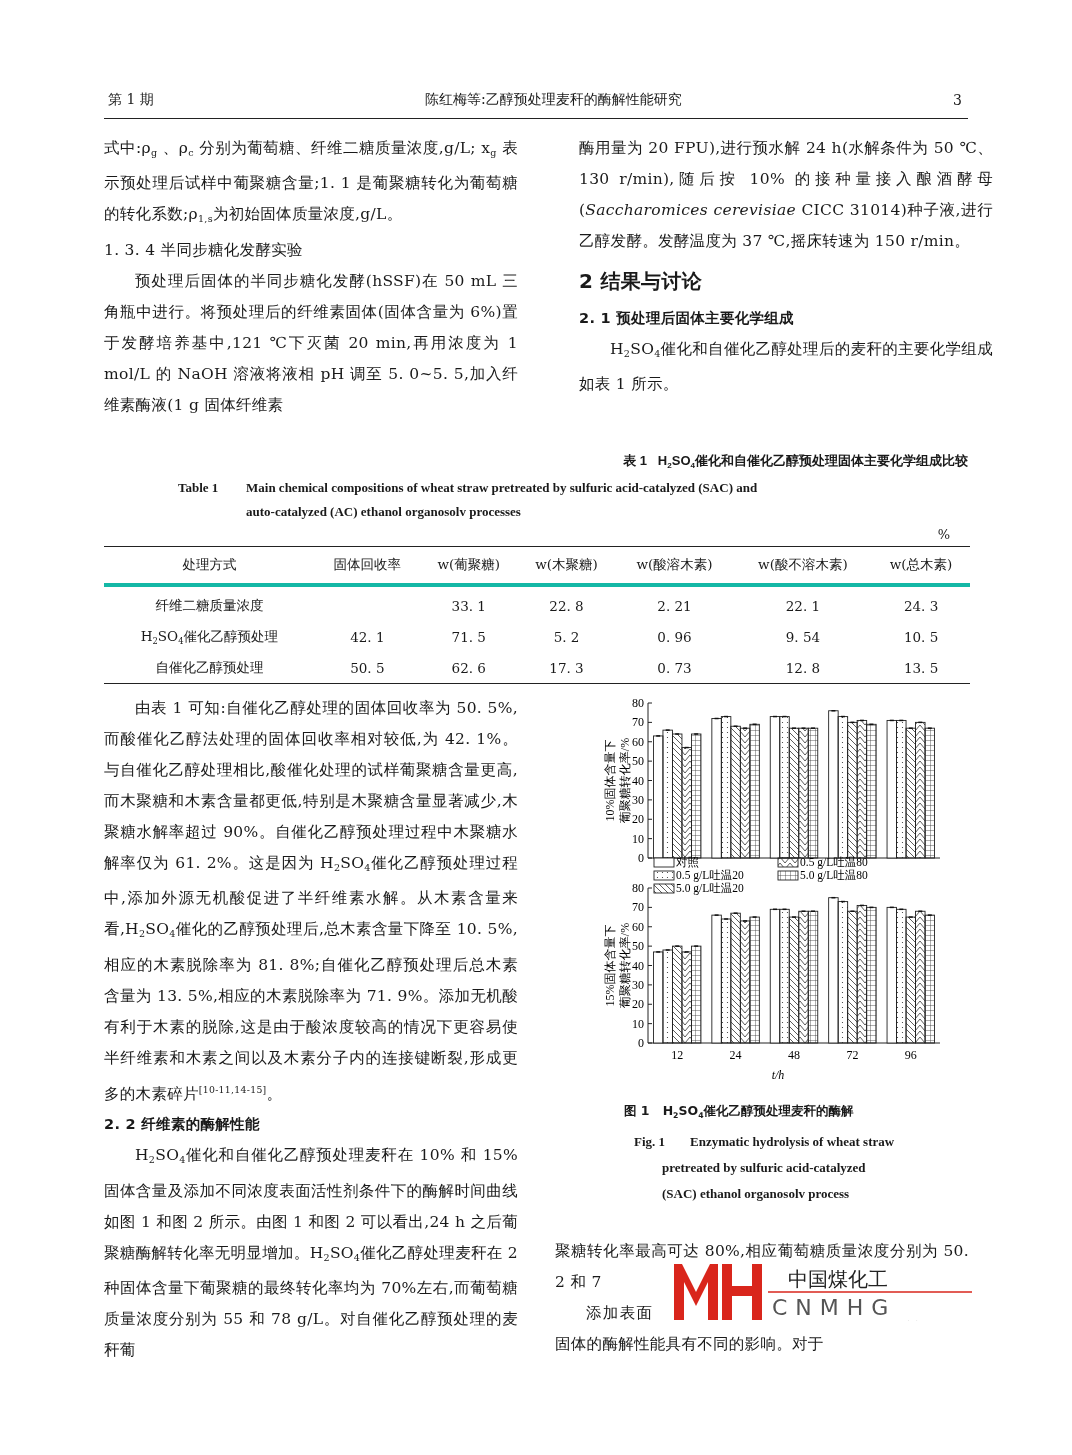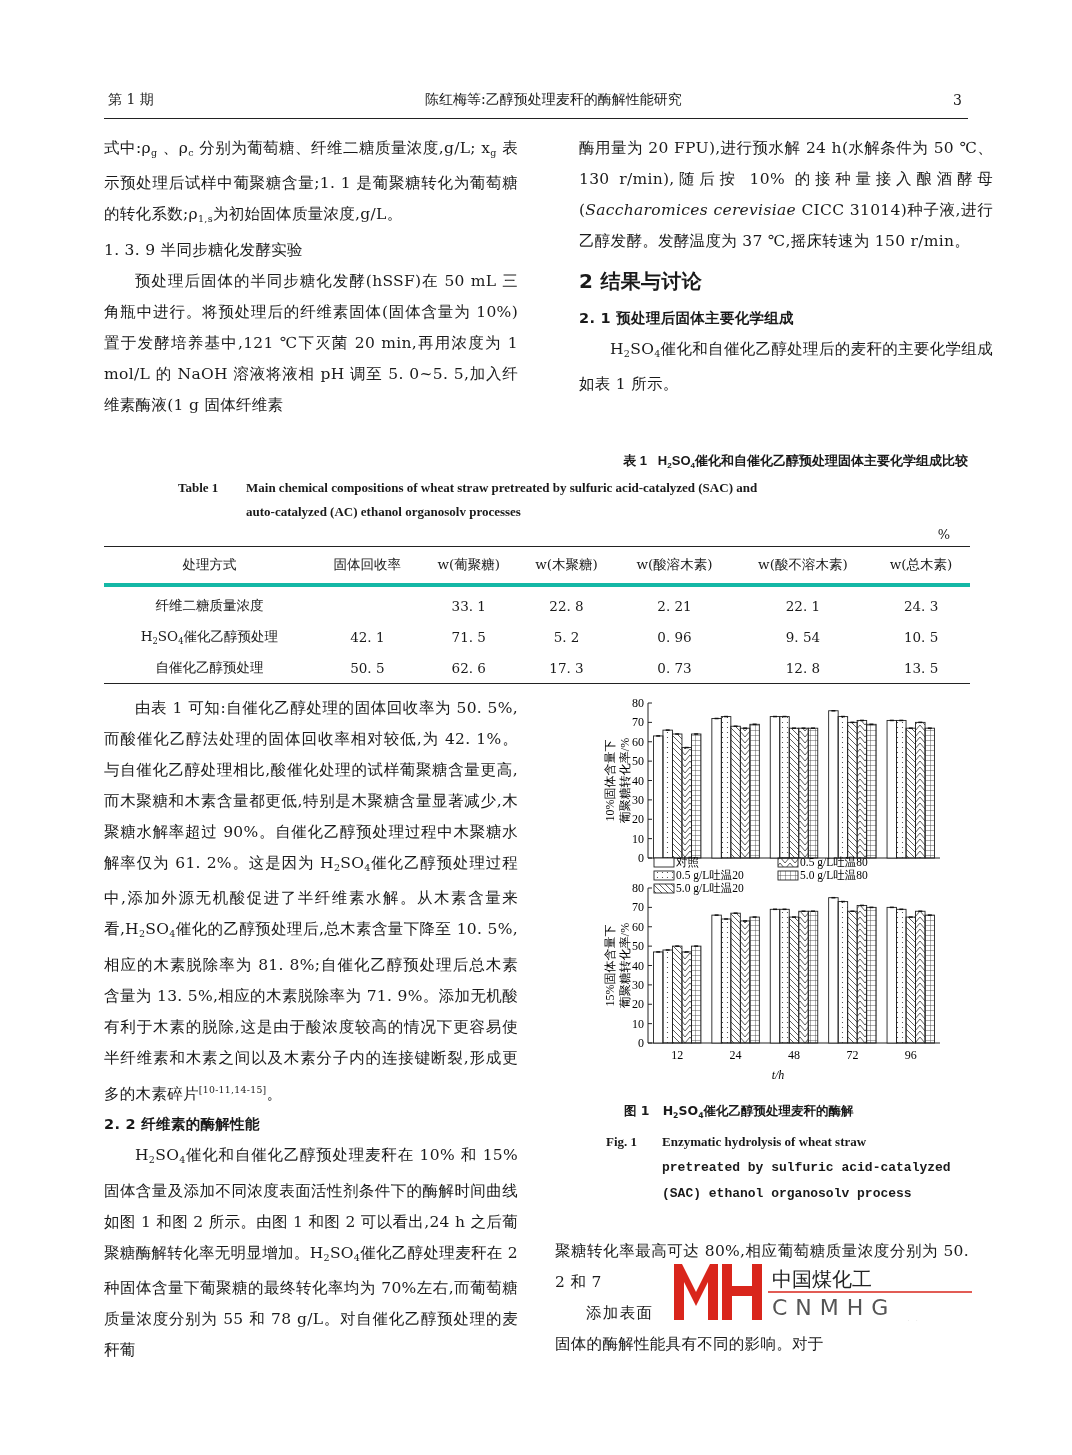--- a/index.html
+++ b/index.html
@@ -22,38 +22,38 @@
   .tcap-en .cont{padding-left:68px;}
   .unit{position:absolute;right:122px;top:527px;font-size:13px;}
   table.comp{position:absolute;left:104px;top:546px;width:866px;border-collapse:collapse;font-size:13.5px;
        border-top:1.5px solid #222;border-bottom:1.5px solid #222;}
   table.comp th{font-weight:normal;height:34px;border-bottom:4px solid #14b8a6;}
   table.comp td{height:29px;text-align:center;}
   table.comp tr:first-child td{padding-top:4px;}
   .fig{position:absolute;left:590px;top:695px;width:360px;height:400px;}
   .fcap{position:absolute;left:606px;top:1098px;font-size:13px;font-weight:bold;line-height:26px;font-family:"Liberation Serif",serif;}
   .fcap .cn{padding-left:18px;font-family:"DejaVu Sans",sans-serif;font-size:12.5px;}
-  .fcap .en-lbl{display:inline-block;width:56px;}
-  .fcap .en-cont{padding-left:56px;font-family:Liberation Mono, monospace;}
+  .fcap .en-lbl{display:inline-block;width:56px;margin-left:28px;}
+  .fcap .en-cont{padding-left:56px;}
   .wm{position:absolute;left:672px;top:1262px;width:320px;height:60px;}
 </style>
 </head>
 <body>
 
 <div class="hdr">
   <span>第 1 期</span>
   <span>陈红梅等:乙醇预处理麦秆的酶解性能研究</span>
   <span>3</span>
 </div>
 <div class="hdr-rule"></div>
 
 <div class="col" style="left:104px;top:133px;width:414px;">
   <p><span>式中:ρ</span><span class="sub">g</span><span> 、ρ</span><span class="sub">c</span><span> 分别为葡萄糖、纤维二糖质量浓度,g/L; x</span><span class="sub">g</span><span> 表示预处理后试样中葡聚糖含量;1. 1 是葡聚糖转化为葡萄糖的转化系数;ρ</span><span class="sub">1,s</span><span>为初始固体质量浓度,g/L。</span></p>
-  <p>1. 3. 9   半同步糖化发酵实验</p>
-  <p class="indent">预处理后固体的半同步糖化发酵(hSSF)在 50 mL 三角瓶中进行。将预处理后的纤维素固体(固体含量为 10%)置于发酵培养基中,121 ℃下灭菌 20 min,再用浓度为 1 mol/L 的 NaOH 溶液将液相 pH 调至 5. 0~5. 5,加入纤维素酶液(1 g 固体纤维素</p>
+  <p>1. 3. 4   半同步糖化发酵实验</p>
+  <p class="indent">预处理后固体的半同步糖化发酵(hSSF)在 50 mL 三角瓶中进行。将预处理后的纤维素固体(固体含量为 6%)置于发酵培养基中,121 ℃下灭菌 20 min,再用浓度为 1 mol/L 的 NaOH 溶液将液相 pH 调至 5. 0~5. 5,加入纤维素酶液(1 g 固体纤维素</p>
 </div>
 
 <div class="col" style="left:579px;top:133px;width:414px;">
   <p><span>酶用量为 20 FPU),进行预水解 24 h(水解条件为 50 ℃、130 r/min),随后按 10% 的接种量接入酿酒酵母(</span><i>Saccharomices cerevisiae</i><span> CICC 31014)种子液,进行乙醇发酵。发酵温度为 37 ℃,摇床转速为 150 r/min。</span></p>
   <p class="sec-h2">2   结果与讨论</p>
   <p class="sec-h3">2. 1   预处理后固体主要化学组成</p>
   <p class="indent"><span>H</span><span class="sub">2</span><span>SO</span><span class="sub">4</span><span>催化和自催化乙醇处理后的麦秆的主要化学组成如表 1 所示。</span></p>
 </div>
 
 <div class="tcap tcap-cn">
@@ -309,15 +309,15 @@
 </div>
 
 <div class="wm">
   <svg width="320" height="60" viewBox="0 0 320 60">
     <rect x="0" y="2" width="96" height="56" fill="#fff"></rect>
     <path d="M2,58 V2 H10 L24,30 L38,2 H46 V58 H36 V20 L24,44 L12,20 V58 Z" fill="#d9261c"></path>
     <path d="M50,58 V2 H60 V24 H80 V2 H90 V58 H80 V34 H60 V58 Z" fill="#d9261c"></path>
     <rect x="96" y="2" width="206" height="56" fill="#fff"></rect>
     <line x1="96" y1="30" x2="300" y2="30" stroke="#d9261c" stroke-width="1.5"></line>
   </svg>
-  <div style="position:absolute;left:100px;top:4px;font-family:'DejaVu Sans',sans-serif;font-size:20px;color:#222;">中国煤化工</div>
+  <div style="position:absolute;left:116px;top:4px;font-family:'DejaVu Sans',sans-serif;font-size:20px;color:#222;">中国煤化工</div>
   <div style="position:absolute;left:100px;top:33px;font-family:'DejaVu Sans',sans-serif;font-size:22px;letter-spacing:8px;color:#555;">CNMHG</div>
 </div>
 
 </body></html>

